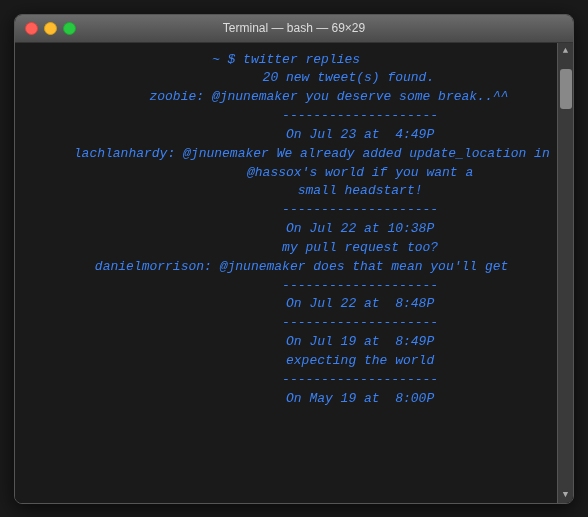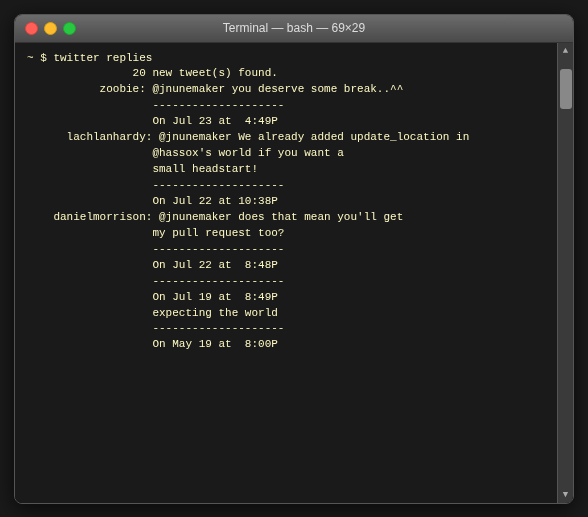--- a/index.html
+++ b/index.html
@@ -1,15 +1,15 @@
 <!DOCTYPE html>
 <html><head>
   <meta charset="utf-8">
   <style>
-    * { margin: 0; padding: 0; box-sizing: border-box; }
+    * { margin: 0; padding: 0; box-sizing: border-box; text-align: center; }
 
     body {
       width: 588px;
       height: 517px;
       background: #1a1a1a;
       font-family: 'Courier New', Courier, monospace;
       font-size: 13px;
       display: flex;
       flex-direction: column;
       align-items: center;
@@ -69,23 +69,24 @@
       flex: 1;
       background: #1a1a1a;
       display: flex;
       overflow: hidden;
     }
 
     .terminal-content {
       flex: 1;
       padding: 8px 12px;
       overflow-y: auto;
-      color: #fef9c3;
-      font-size: 11px;
+      color: #3b82f6;
+      font-size: 13px;
       line-height: 1.45;
+      font-style: italic;
     }
 
     .scrollbar {
       width: 16px;
       background: #3a3a3a;
       display: flex;
       flex-direction: column;
       align-items: center;
       border-left: 1px solid #555;
     }
@@ -144,22 +145,22 @@
         <div class="line">           zoobie: @jnunemaker you deserve some break..^^</div>
         <div class="line">                   --------------------</div>
         <div class="line">                   On Jul 23 at  4:49P</div>
         <div class="line"></div>
         <div class="line">      lachlanhardy: @jnunemaker We already added update_location in</div>
         <div class="line">                   @hassox's world if you want a</div>
         <div class="line">                   small headstart!</div>
         <div class="line">                   --------------------</div>
         <div class="line">                   On Jul 22 at 10:38P</div>
         <div class="line"></div>
+        <div class="line">                   my pull request too?</div>
         <div class="line">    danielmorrison: @jnunemaker does that mean you'll get</div>
-        <div class="line">                   my pull request too?</div>
         <div class="line">                   --------------------</div>
         <div class="line">                   On Jul 22 at  8:48P</div>
         <div class="line"></div>
         <div class="line">                   --------------------</div>
         <div class="line">                   On Jul 19 at  8:49P</div>
         <div class="line"></div>
         <div class="line">                   expecting the world</div>
         <div class="line">                   --------------------</div>
         <div class="line">                   On May 19 at  8:00P</div>
       </div>

